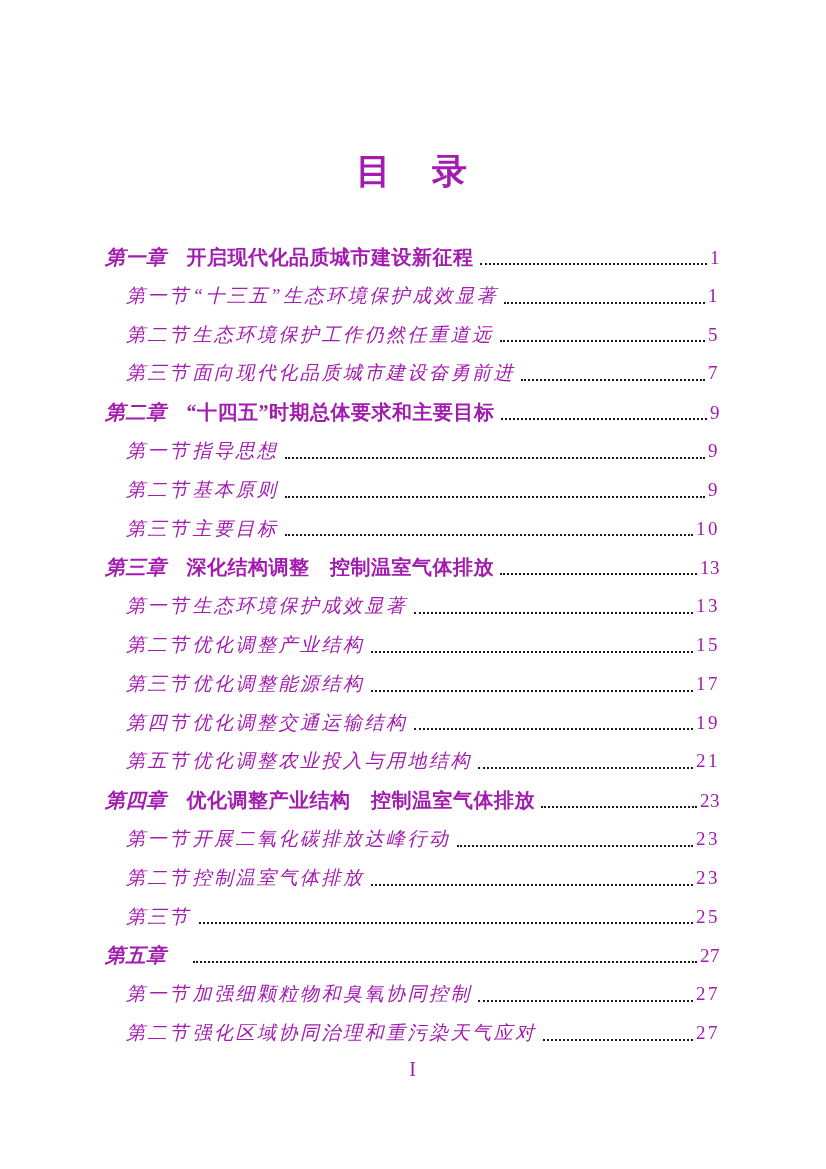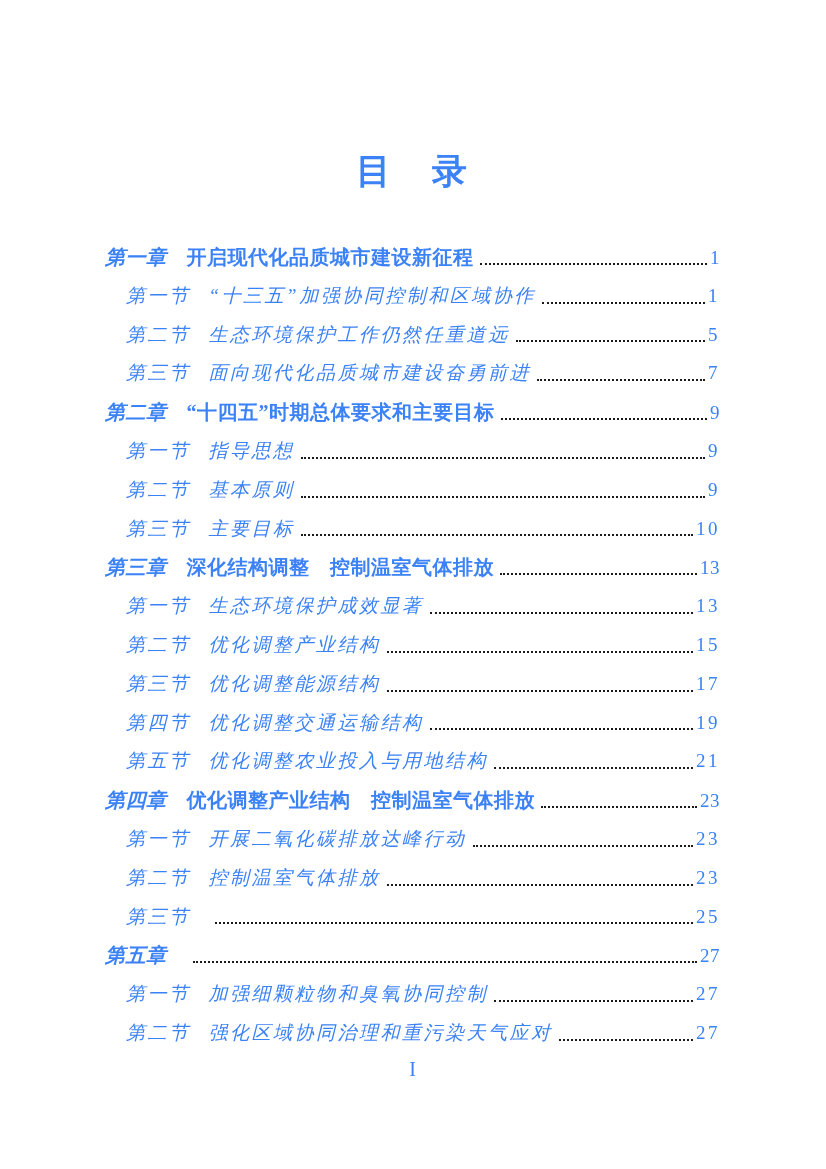--- a/index.html
+++ b/index.html
@@ -5,21 +5,21 @@
   html, body {
     margin: 0;
     padding: 0;
     background: #ffffff;
   }
   .page {
     position: relative;
     width: 826px;
     height: 1169px;
     background: #ffffff;
-    color: #3b82f6;
+    color: #a21caf;
     font-family: "Liberation Serif", serif;
     overflow: hidden;
   }
   .doc-title {
     margin: 0;
     padding-top: 150px;
     text-align: center;
     font-size: 35px;
     line-height: 44px;
     font-weight: 700;
@@ -56,21 +56,21 @@
     font-size: 20px;
     letter-spacing: 0.5px;
   }
   .toc-row.chapter .label { margin-right: 20px; font-style: italic; }
   .toc-row.section {
     font-size: 19px;
     font-style: italic;
     padding-left: 21px;
     letter-spacing: 2.5px;
   }
-  .toc-row.section .label { margin-right: 18px; }
+  .toc-row.section .label { margin-right: 2px; }
   .folio {
     margin-top: 5px;
     text-align: center;
     font-size: 20px;
     letter-spacing: 1px;
   }
 </style>
 </head>
 <body>
 
@@ -78,21 +78,21 @@
   <h1 class="doc-title">目　录</h1>
   <div class="toc" id="toc">
       <div class="toc-row chapter">
         <span class="label">第一章</span>
         <span class="title">开启现代化品质城市建设新征程</span>
         <span class="dots"></span>
         <span class="pg">1</span>
       </div>
       <div class="toc-row section">
         <span class="label">第一节</span>
-        <span class="title">“十三五”加强协同控制和区域协作</span>
+        <span class="title">“十三五”生态环境保护成效显著</span>
         <span class="dots"></span>
         <span class="pg">1</span>
       </div>
       <div class="toc-row section">
         <span class="label">第二节</span>
         <span class="title">生态环境保护工作仍然任重道远</span>
         <span class="dots"></span>
         <span class="pg">5</span>
       </div>
       <div class="toc-row section">

